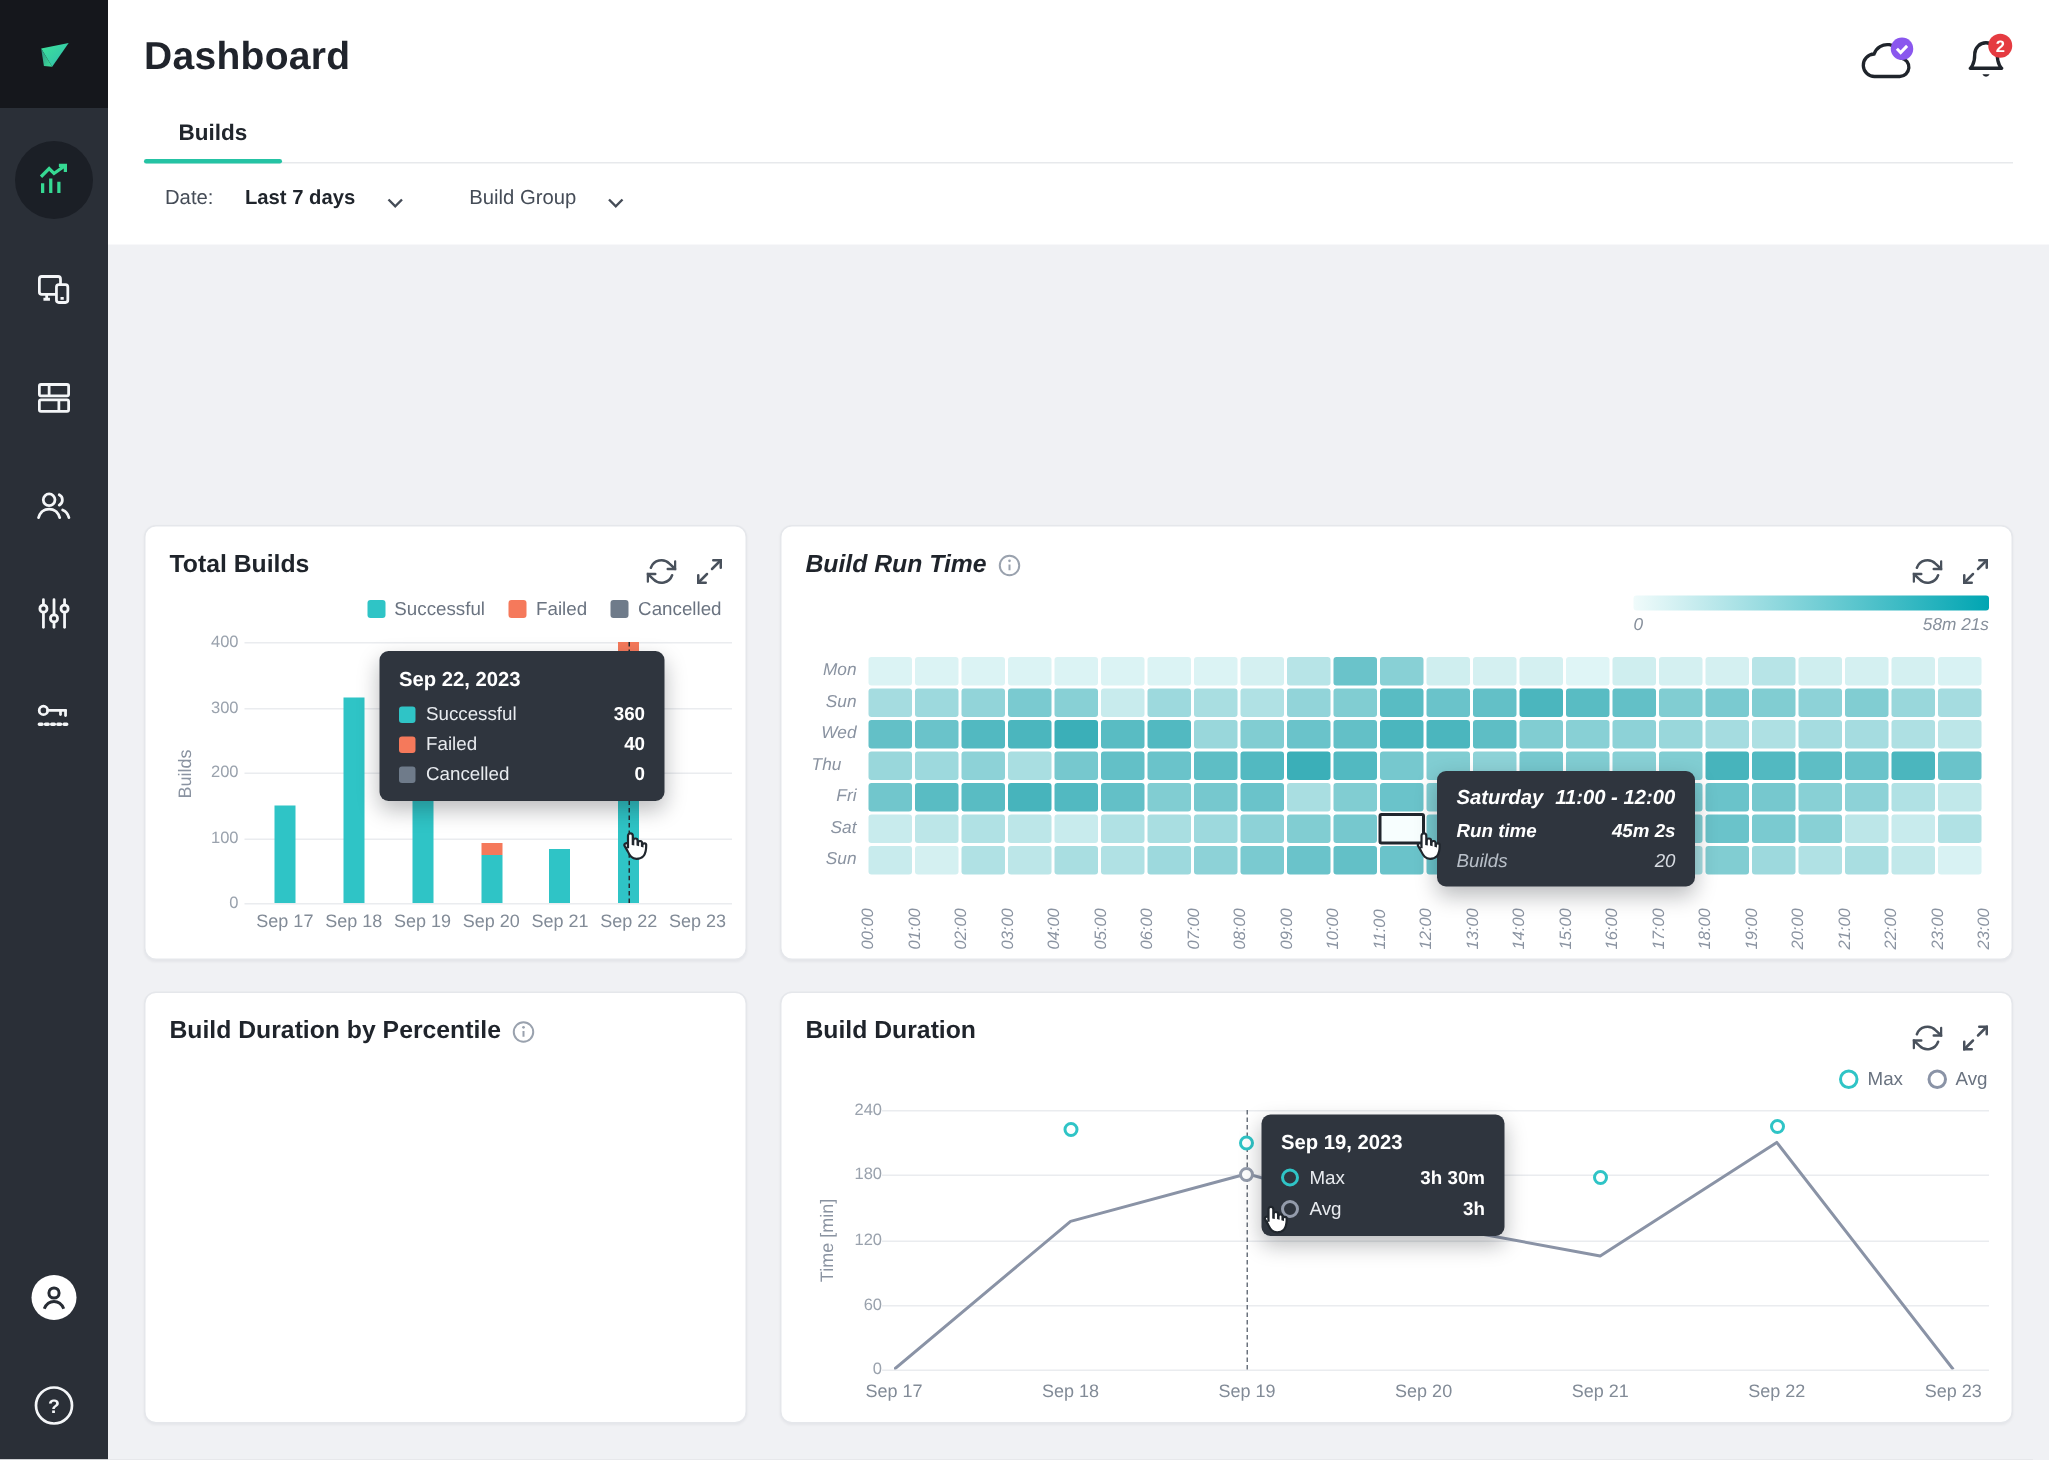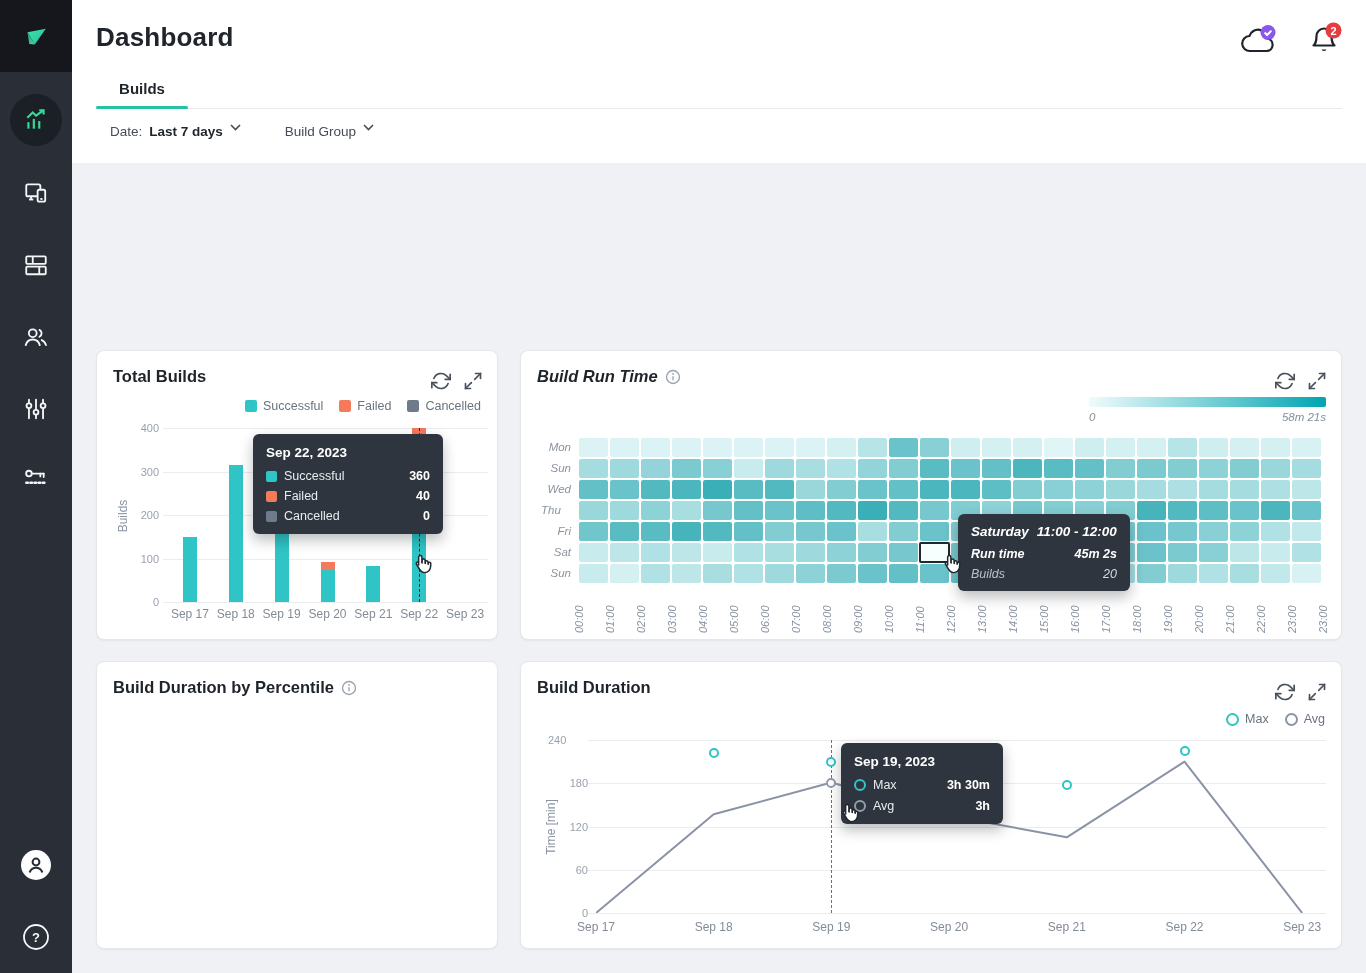--- a/index.html
+++ b/index.html
@@ -12,21 +12,21 @@
         display:flex;align-items:center;justify-content:center;cursor:pointer;}
   .nav-item{position:absolute;left:0;width:72px;display:flex;justify-content:center;cursor:pointer;}
   .active-circle{width:52px;height:52px;border-radius:50%;background:#1B1F26;display:flex;align-items:center;justify-content:center;}
   
   .topbar{position:absolute;left:72px;top:0;width:1294px;height:163px;background:#FFFFFF;}
   .page-title{position:absolute;left:24px;top:22px;font-size:26px;font-weight:700;letter-spacing:.2px;color:#20242C;}
   .tab{position:absolute;left:24px;top:80px;width:92px;text-align:center;font-size:15px;font-weight:700;color:#21262D;cursor:pointer;}
   .tabs-line{position:absolute;left:24px;top:108px;width:1246px;height:1px;background:#E7E9EC;}
   .tab-underline{position:absolute;left:24px;top:106px;width:92px;height:3px;background:#25C3A4;border-radius:2px;}
   .filters{position:absolute;left:38px;top:124px;display:flex;gap:44px;align-items:center;}
-  .filter{display:flex;align-items:flex-start;gap:7px;font-size:13.5px;color:#454C57;cursor:pointer;}
+  .filter{display:flex;align-items:flex-end;gap:21px;font-size:13.5px;color:#454C57;cursor:pointer;}
   .filter b{color:#1F242B;font-weight:700;}
   
   .card{position:absolute;background:#fff;border:1px solid #E5E7EB;border-radius:8px;box-shadow:0 1px 2px rgba(20,24,34,.05);}
   .card-title{position:absolute;left:16px;top:16px;font-size:16.5px;font-weight:700;color:#1F242B;display:flex;align-items:center;gap:7px;}
   .icon-btn{position:absolute;top:20px;width:20px;height:20px;cursor:pointer;}
   
   .stat-label{font-size:13.5px;color:#5B6470;}
   .stat-value{font-size:25px;font-weight:700;color:#1F242B;margin-top:7px;}
   
   .tip{position:absolute;background:#2F353E;border-radius:6px;box-shadow:0 6px 14px rgba(10,14,20,.28);color:#fff;z-index:30;}
@@ -553,21 +553,21 @@
           <span style="width:9px;height:9px;border-radius:50%;border:2.5px solid #2FC4C6;"></span>
           <span>Max</span>
         </div>
         <div class="leg-item">
           <span style="width:9px;height:9px;border-radius:50%;border:2.5px solid #8A93A6;"></span>
           <span>Avg</span>
         </div>
       </div>
     <div class="abs" style="left:0;top:0;right:0;bottom:0;" id="bd-chart">
         <div style="position: absolute; left: 67px; top: 78px; width: 738px; height: 1px; background: rgb(234, 236, 239);"></div>
-        <div style="position: absolute; left: 27px; top: 72px; width: 40px; font-size: 11px; color: rgb(154, 162, 173);">240</div>
+        <div style="position: absolute; left: 27px; top: 72px; width: 40px; text-align: right; font-size: 11px; color: rgb(154, 162, 173);">240</div>
         <div style="position: absolute; left: 67px; top: 121.25px; width: 738px; height: 1px; background: rgb(234, 236, 239);"></div>
         <div style="position: absolute; left: 27px; top: 115.25px; width: 40px; text-align: right; font-size: 11px; color: rgb(154, 162, 173);">180</div>
         <div style="position: absolute; left: 67px; top: 164.5px; width: 738px; height: 1px; background: rgb(234, 236, 239);"></div>
         <div style="position: absolute; left: 27px; top: 158.5px; width: 40px; text-align: right; font-size: 11px; color: rgb(154, 162, 173);">120</div>
         <div style="position: absolute; left: 67px; top: 207.75px; width: 738px; height: 1px; background: rgb(234, 236, 239);"></div>
         <div style="position: absolute; left: 27px; top: 201.75px; width: 40px; text-align: right; font-size: 11px; color: rgb(154, 162, 173);">60</div>
         <div style="position: absolute; left: 67px; top: 251px; width: 738px; height: 1px; background: rgb(234, 236, 239);"></div>
         <div style="position: absolute; left: 27px; top: 245px; width: 40px; text-align: right; font-size: 11px; color: rgb(154, 162, 173);">0</div>
         <div style="position: absolute; left: -5px; top: 158px; width: 70px; font-size: 12px; color: rgb(138, 147, 161); transform: rotate(-90deg); text-align: center;">Time [min]</div>
         <div style="position: absolute; left: 47px; top: 258px; width: 56px; text-align: center; font-size: 12px; color: rgb(130, 139, 151);">Sep 17</div>

